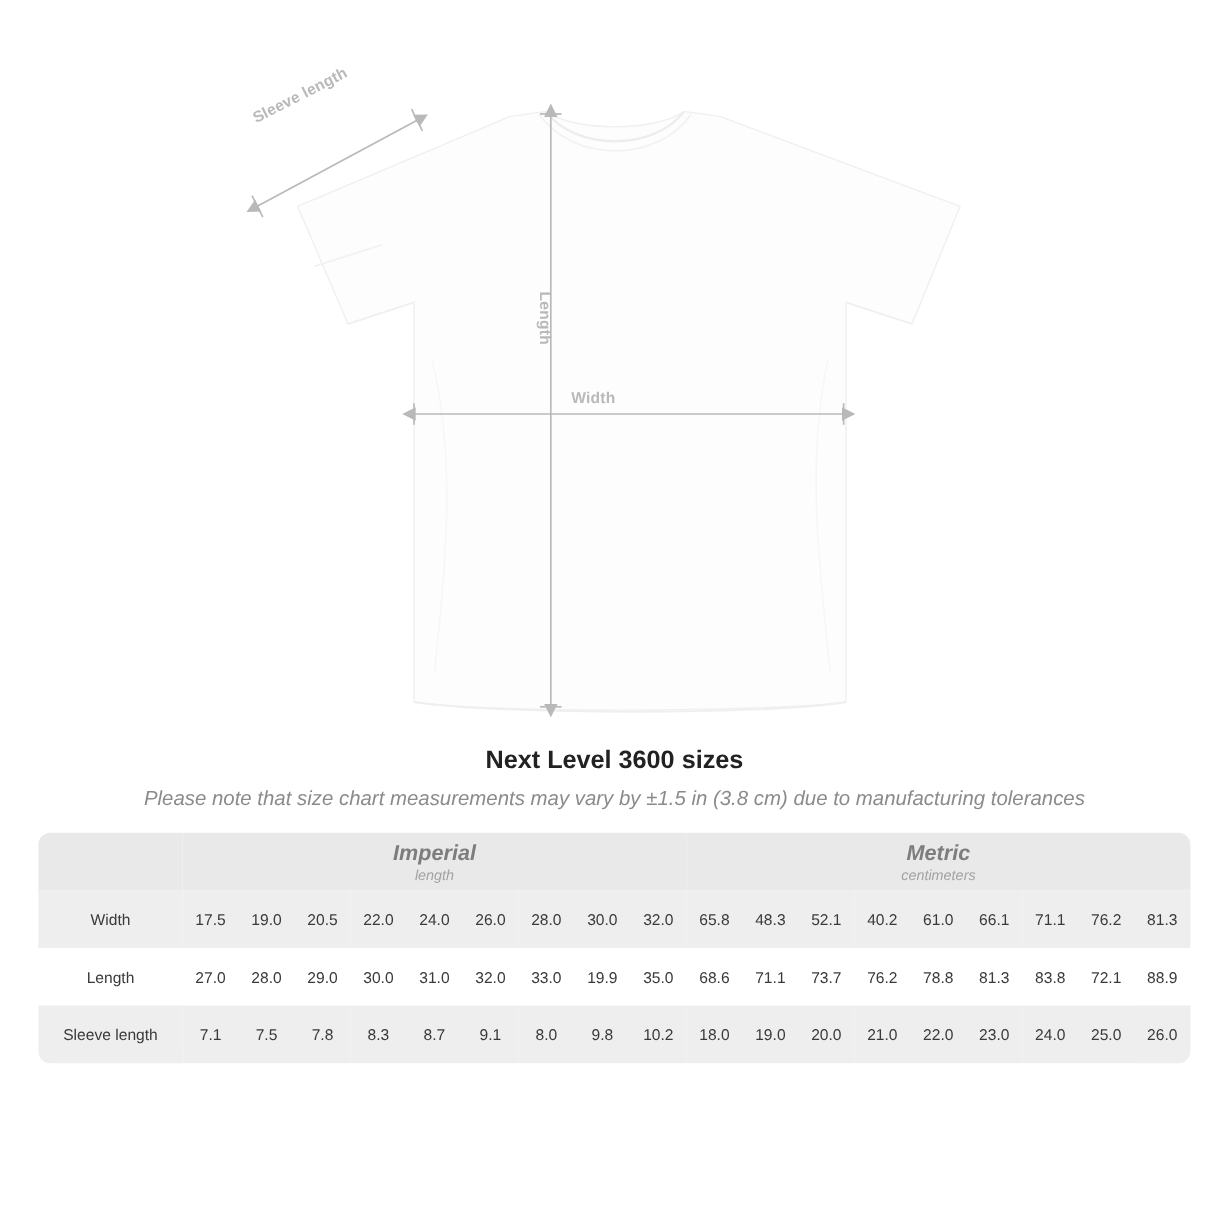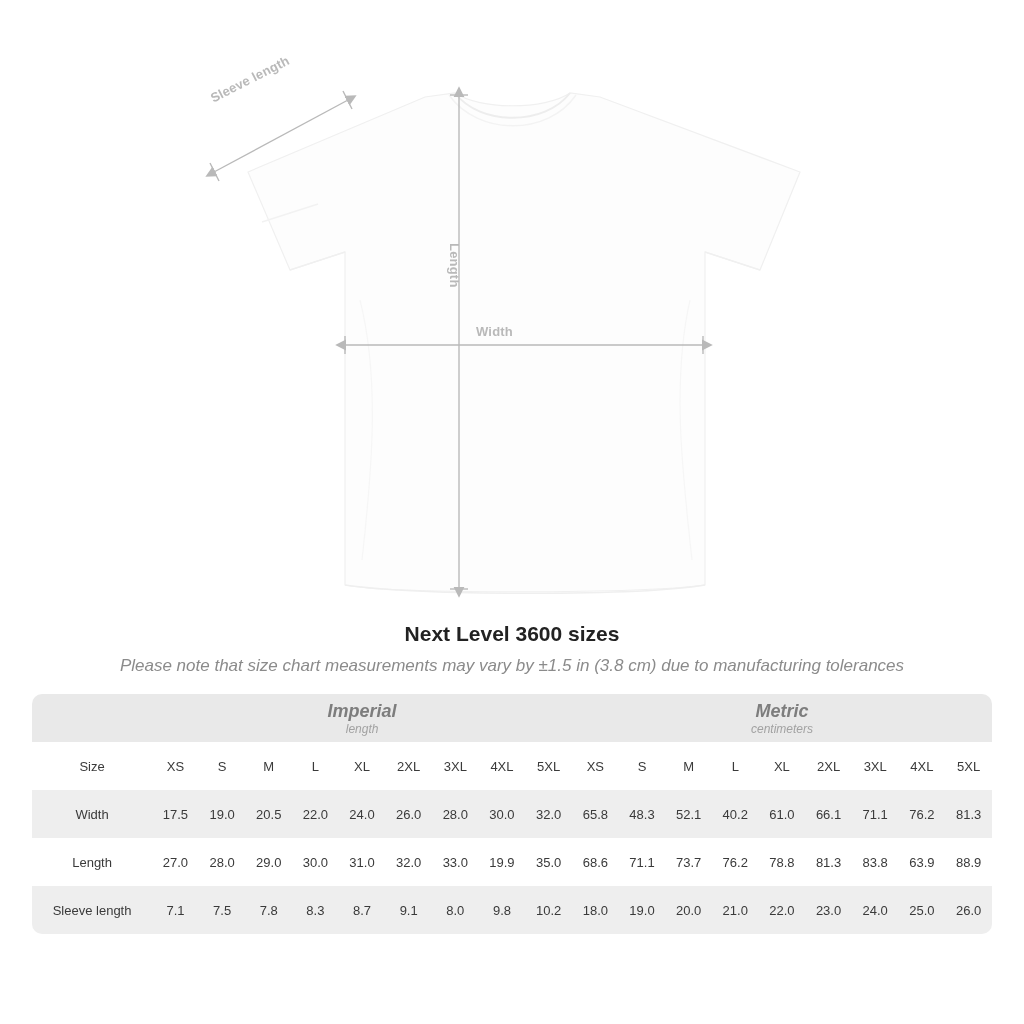--- a/index.html
+++ b/index.html
@@ -224,41 +224,20 @@
         <td colspan="9">
           <div class="group-title">Imperial</div>
           <div class="group-sub">length</div>
         </td>
         <td colspan="9">
           <div class="group-title">Metric</div>
           <div class="group-sub">centimeters</div>
         </td>
       </tr>
 
-      <tr class="size-row">
-        <td class="rowhead">Size</td>
-        <td>XS</td>
-        <td>S</td>
-        <td>M</td>
-        <td>L</td>
-        <td>XL</td>
-        <td>2XL</td>
-        <td>3XL</td>
-        <td>4XL</td>
-        <td>5XL</td>
-        <td>XS</td>
-        <td>S</td>
-        <td>M</td>
-        <td>L</td>
-        <td>XL</td>
-        <td>2XL</td>
-        <td>3XL</td>
-        <td>4XL</td>
-        <td>5XL</td>
-      </tr>
 
       <tr class="data-row shaded">
         <td class="rowhead">Width</td>
         <td>17.5</td>
         <td>19.0</td>
         <td>20.5</td>
         <td>22.0</td>
         <td>24.0</td>
         <td>26.0</td>
         <td>28.0</td>
@@ -286,21 +265,21 @@
         <td>33.0</td>
         <td>19.9</td>
         <td>35.0</td>
         <td>68.6</td>
         <td>71.1</td>
         <td>73.7</td>
         <td>76.2</td>
         <td>78.8</td>
         <td>81.3</td>
         <td>83.8</td>
-        <td>63.9</td>
+        <td>72.1</td>
         <td>88.9</td>
       </tr>
 
       <tr class="data-row shaded">
         <td class="rowhead">Sleeve length</td>
         <td>7.1</td>
         <td>7.5</td>
         <td>7.8</td>
         <td>8.3</td>
         <td>8.7</td>

